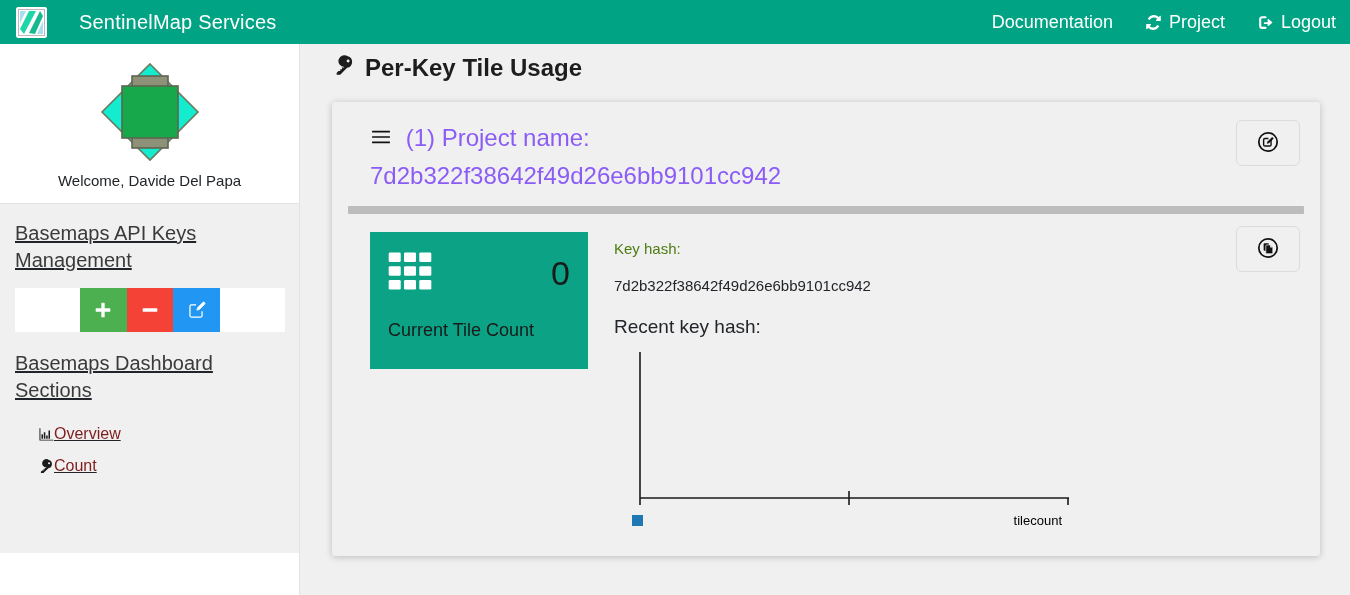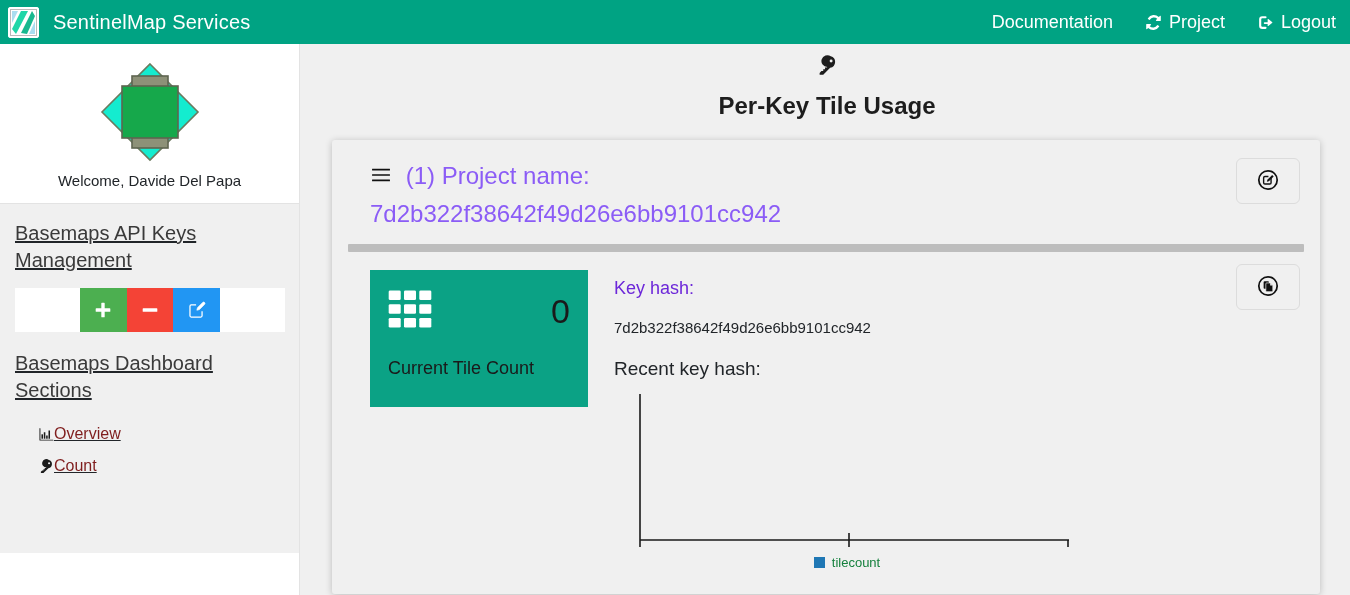--- a/index.html
+++ b/index.html
@@ -20,21 +20,22 @@
     height: 44px;
     background: #00a383;
     display: flex;
     align-items: center;
     padding: 0 14px 0 8px;
     box-sizing: border-box;
   }
   .brand {
     display: flex;
     align-items: center;
-    gap: 14px;
+    gap: 32px;
+    margin-left: 8px;
   }
   .brand-logo {
     width: 31px;
     height: 31px;
     border-radius: 3px;
     background: #ffffff;
     overflow: hidden;
     display: block;
   }
   .brand-title {
@@ -156,21 +157,20 @@
   }
   .page-title {
     display: flex;
     align-items: center;
     gap: 10px;
     font-size: 24px;
     font-weight: bold;
     color: #1d1d1d;
     margin: 10px 0 0 0;
     padding-left: 2px;
-    flex-direction: column;
   }
 
   .card {
     margin-top: 20px;
     background: #f0f0f0;
     box-shadow: 0 1px 7px rgba(0,0,0,0.22);
     border-radius: 3px;
     padding: 18px 20px 14px 38px;
     position: relative;
     height: 454px;
@@ -233,22 +233,22 @@
     color: #1a1a1a;
   }
   .tile-stat .label {
     font-size: 18px;
     color: #1a1a1a;
     margin-top: 16px;
   }
 
   .key-info { flex: 1; position: relative; }
   .key-label {
-    font-size: 18px;
-    color: #6d28d9;
+    font-size: 15px;
+    color: #4d7c0f;
     margin: 8px 0 0 0;
   }
   .key-hash {
     font-size: 15px;
     color: #212529;
     margin: 20px 0 0 0;
   }
   .recent-label {
     font-size: 19px;
     color: #212529;
@@ -270,24 +270,24 @@
     padding: 0;
   }
 
   .chart-wrap {
     margin-top: 10px;
     margin-left: 18px;
   }
   .chart-legend {
     display: flex;
     align-items: center;
-    justify-content: center;
+    justify-content: space-between;
     gap: 7px;
     font-size: 13px;
-    color: #15803d;
+    color: #000000;
     width: 430px;
     margin-top: 1px;
   }
   .legend-swatch {
     width: 11px;
     height: 11px;
     display: inline-block;
     background: #1f77b4;
   }
 </style>

